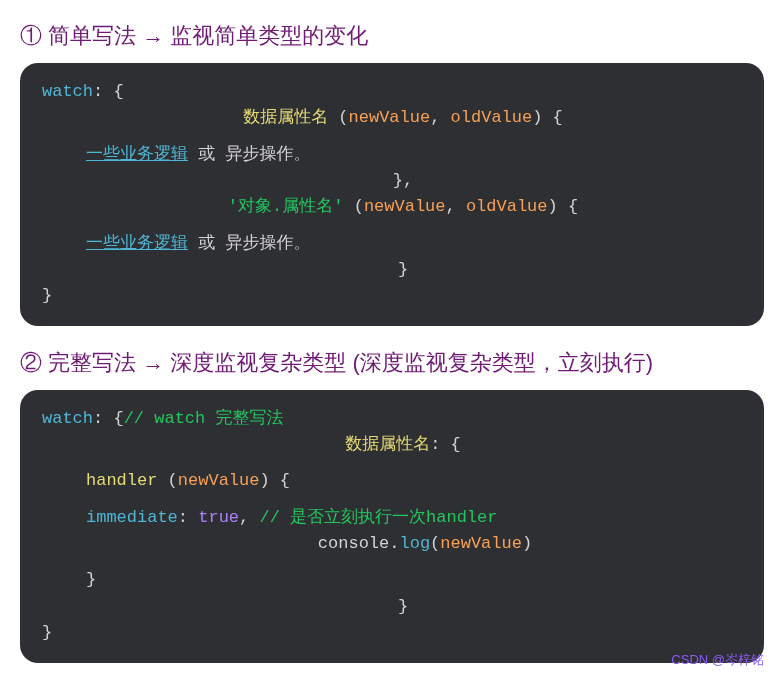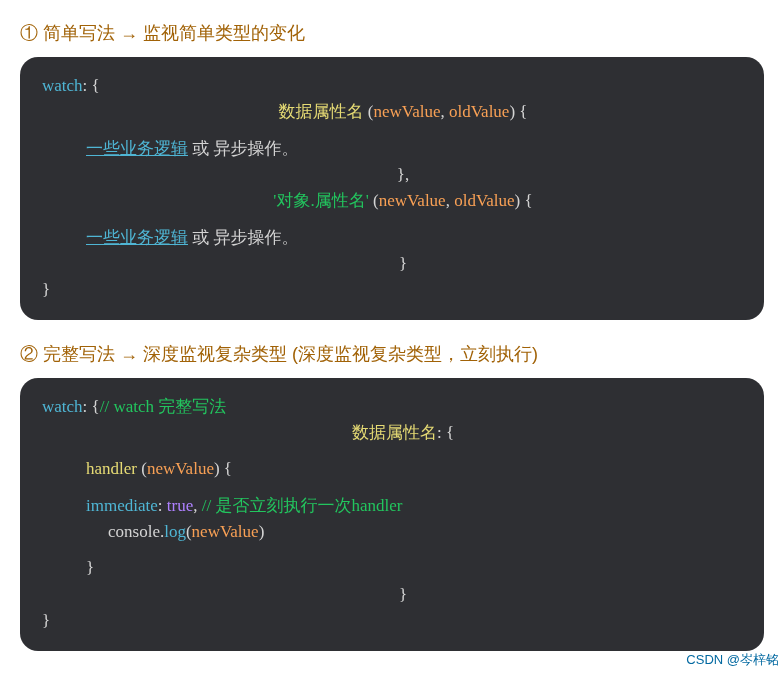--- a/index.html
+++ b/index.html
@@ -5,53 +5,53 @@
     * { margin: 0; padding: 0; box-sizing: border-box; }
     body {
       width: 784px;
       height: 673px;
       background: #ffffff;
       font-family: "Microsoft YaHei", "PingFang SC", sans-serif;
       padding: 15px 20px;
       position: relative;
     }
     .section-title {
-      font-size: 18px;
-      color: #a16207;
+      font-size: 22px;
+      color: #701a75;
       margin-bottom: 12px;
       margin-top: 6px;
     }
     .code-block {
       background: #2e2f33;
       border-radius: 18px;
       padding: 16px 22px;
-      font-family: Liberation Serif, serif;
+      font-family: Liberation Mono, monospace;
       font-size: 17px;
       line-height: 1.55;
       color: #d4d4d4;
       margin-bottom: 22px;
     }
     .indent1 { padding-left: 22px; text-align: center; }
     .indent2 { padding-left: 44px; margin-top: 10px; }
-    .indent3 { padding-left: 66px; }
+    .indent3 { padding-left: 66px; text-align: center; }
     .kw { color: #4fb6d5; }
     .id { color: #e6db74; }
     .param { color: #f8a055; }
     .punct { color: #d4d4d4; }
     .str { color: #22c55e; }
     .textcn { color: #d4d4d4; }
     .u { text-decoration: underline; text-decoration-color: #4fb6d5; }
     .val { color: #ae81ff; }
     .comment { color: #22c55e; }
     .method { color: #4fb6d5; }
     .watermark {
       position: absolute;
       bottom: 4px;
-      right: 5px;
-      color: #0369a1;
+      right: 20px;
+      color: #8b5cf6;
       font-size: 13px;
     }
   </style>
 </head>
 <body>
 
 <div class="section-title">① 简单写法 → 监视简单类型的变化</div>
 
 <div class="code-block">
   <div>

